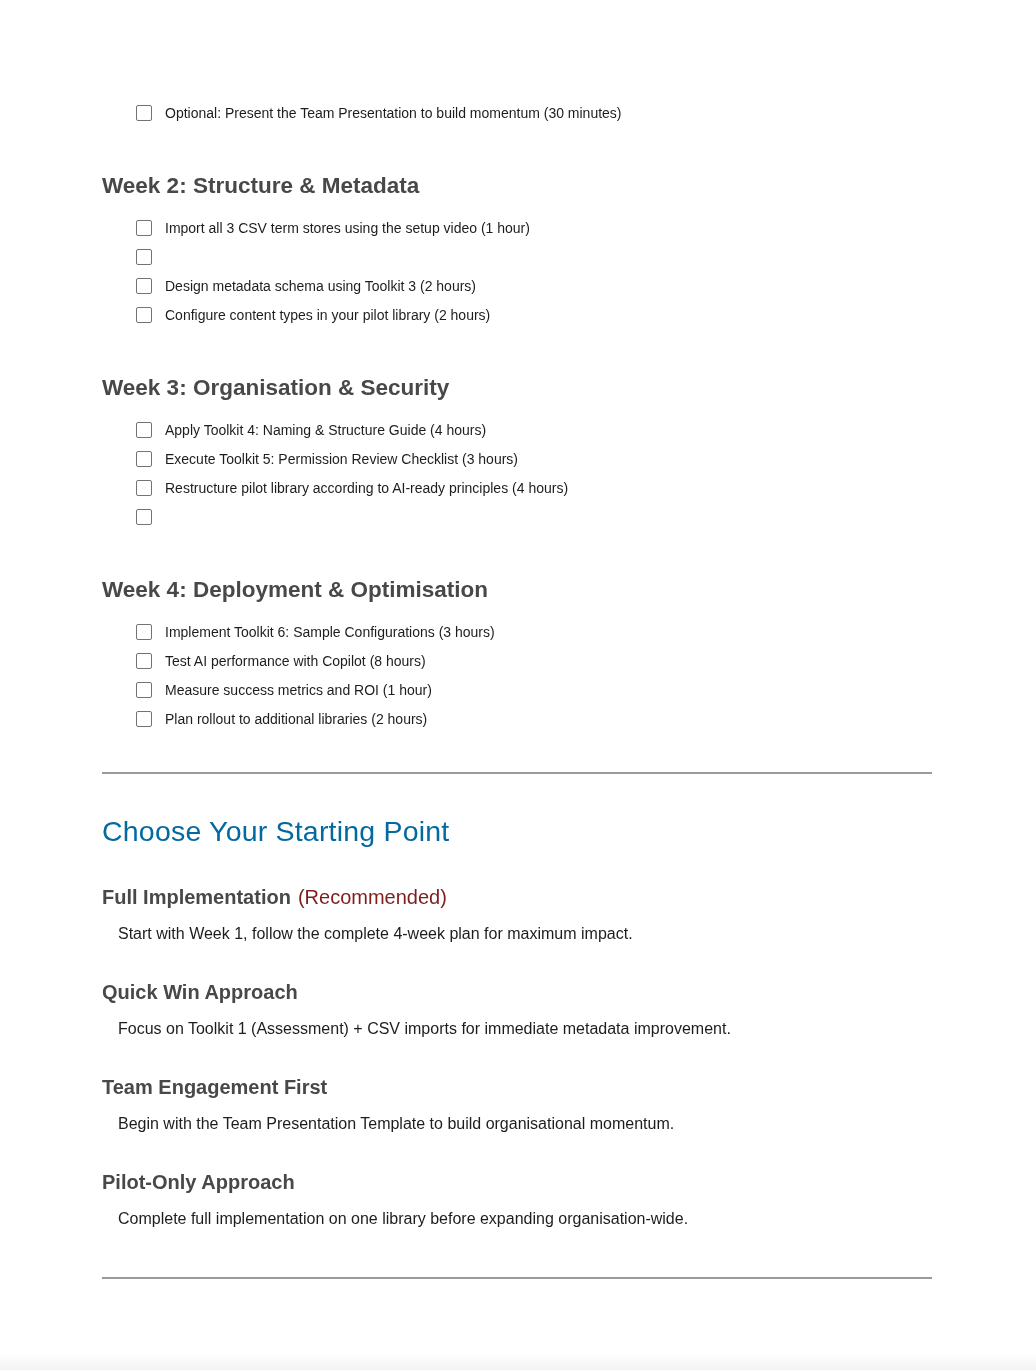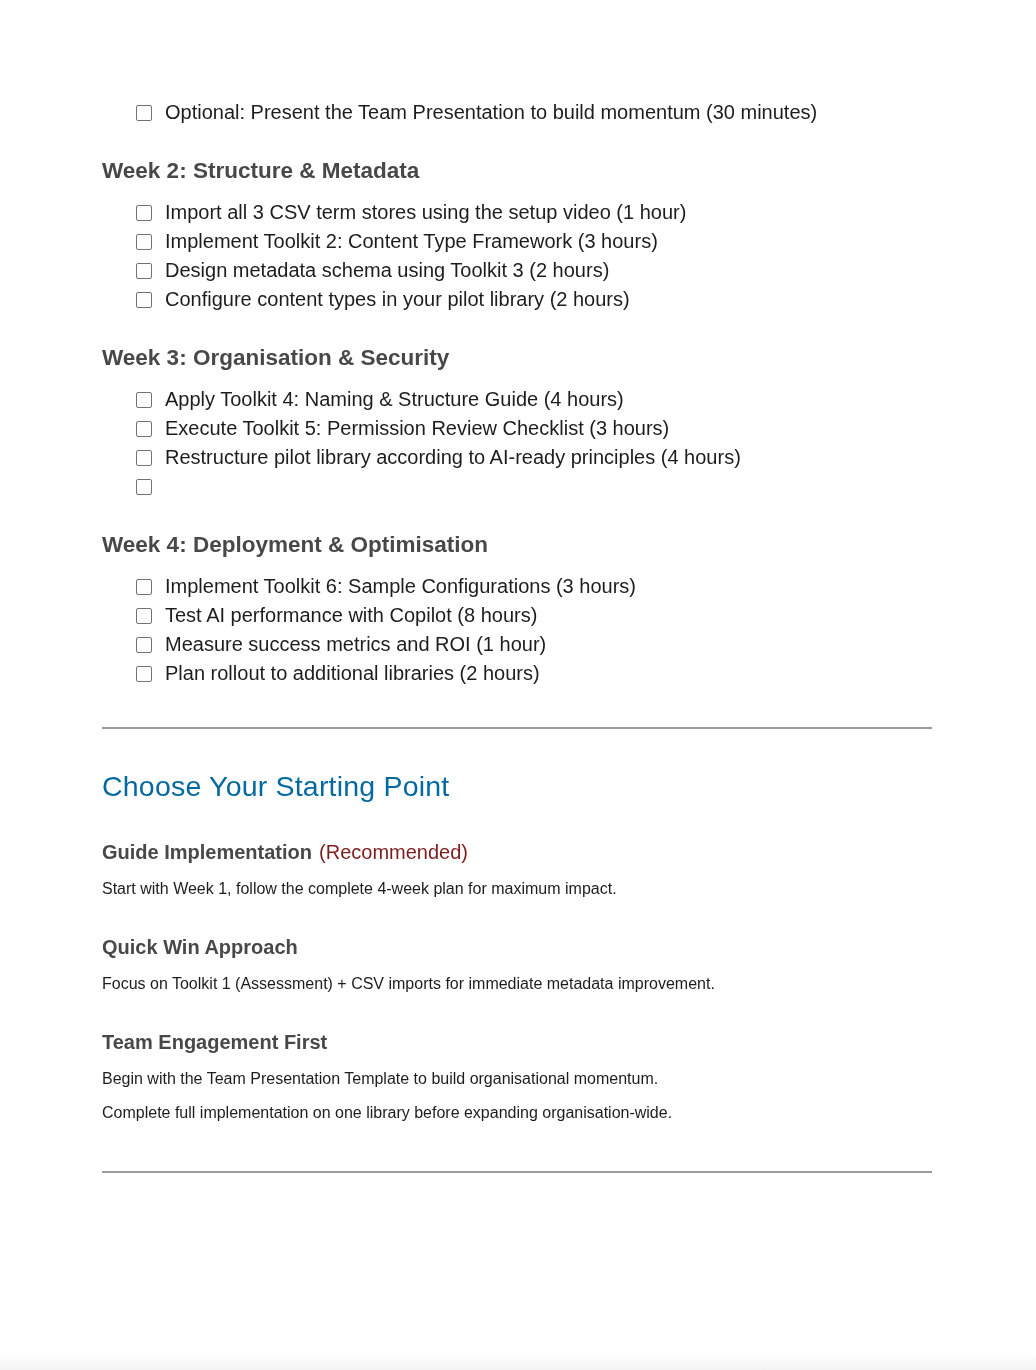--- a/index.html
+++ b/index.html
@@ -19,40 +19,40 @@
   
   .task-list {
     list-style: none;
     margin: 0;
     padding: 0 0 0 34px;
   }
   .task-item {
     display: flex;
     align-items: center;
     height: 29px;
-    font-size: 20px;
+    font-size: 14px;
     color: #1d1d1d;
   }
   .checkbox {
     flex: none;
     width: 14px;
     height: 14px;
     border: 1.5px solid #737373;
     border-radius: 2px;
     background: #ffffff;
     margin-right: 13px;
     box-sizing: content-box;
   }
   
   h2.week-heading {
     font-size: 22.5px;
     line-height: 27px;
     font-weight: 700;
     color: #484848;
-    margin: 30px 0 14px 0;
+    margin: 45px 0 14px 0;
   }
   h1.main-heading {
     font-size: 28.5px;
     line-height: 33px;
     font-weight: 400;
     color: #0369a1;
     margin: 41px 0 0 0;
     letter-spacing: 0.2px;
   }
   h3.option-heading {
@@ -65,21 +65,21 @@
   h3.option-heading .qualifier {
     font-weight: 400;
     color: #7f1d1d;
     margin-left: 0.35em;
   }
   h3.option-heading .qualifier:empty { margin-left: 0; }
   p.option-desc {
     font-size: 16px;
     line-height: 19px;
     color: #1d1d1d;
-    margin: 15px 0 0 0;
+    margin: 15px 0 0 16px;
   }
   hr.rule {
     border: none;
     border-top: 2px solid #9a9a9a;
     margin: 39px 0 0 0;
   }
   hr.rule-2 {
     margin-top: 49px;
   }
   .bottom-edge {
@@ -106,21 +106,20 @@
 
   <section>
     <h2 class="week-heading">Week 2: Structure &amp; Metadata</h2>
     <ul class="task-list">
       <li class="task-item">
         <span class="checkbox"></span>
         <span>Import all 3 CSV term stores using the setup video (1 hour)</span>
       </li>
       <li class="task-item">
         <span class="checkbox"></span>
-        <span>Implement Toolkit 2: Content Type Framework (3 hours)</span>
       </li>
       <li class="task-item">
         <span class="checkbox"></span>
         <span>Design metadata schema using Toolkit 3 (2 hours)</span>
       </li>
       <li class="task-item">
         <span class="checkbox"></span>
         <span>Configure content types in your pilot library (2 hours)</span>
       </li>
     </ul>
@@ -168,35 +167,36 @@
       </li>
     </ul>
   </section>
 
   <hr class="rule">
 
   <section>
     <h1 class="main-heading">Choose Your Starting Point</h1>
 
     <div>
-      <h3 class="option-heading"><span>Guide Implementation</span><span class="qualifier">(Recommended)</span></h3>
+      <h3 class="option-heading"><span>Full Implementation</span><span class="qualifier">(Recommended)</span></h3>
       <p class="option-desc">Start with Week 1, follow the complete 4-week plan for maximum impact.</p>
     </div>
 
     <div>
       <h3 class="option-heading"><span>Quick Win Approach</span><span class="qualifier"></span></h3>
       <p class="option-desc">Focus on Toolkit 1 (Assessment) + CSV imports for immediate metadata improvement.</p>
     </div>
 
     <div>
       <h3 class="option-heading"><span>Team Engagement First</span><span class="qualifier"></span></h3>
       <p class="option-desc">Begin with the Team Presentation Template to build organisational momentum.</p>
     </div>
 
     <div>
+      <h3 class="option-heading"><span>Pilot-Only Approach</span><span class="qualifier"></span></h3>
       <p class="option-desc">Complete full implementation on one library before expanding organisation-wide.</p>
     </div>
   </section>
 
   <hr class="rule rule-2">
 
 </div>
 
 <div class="bottom-edge"></div>
 

